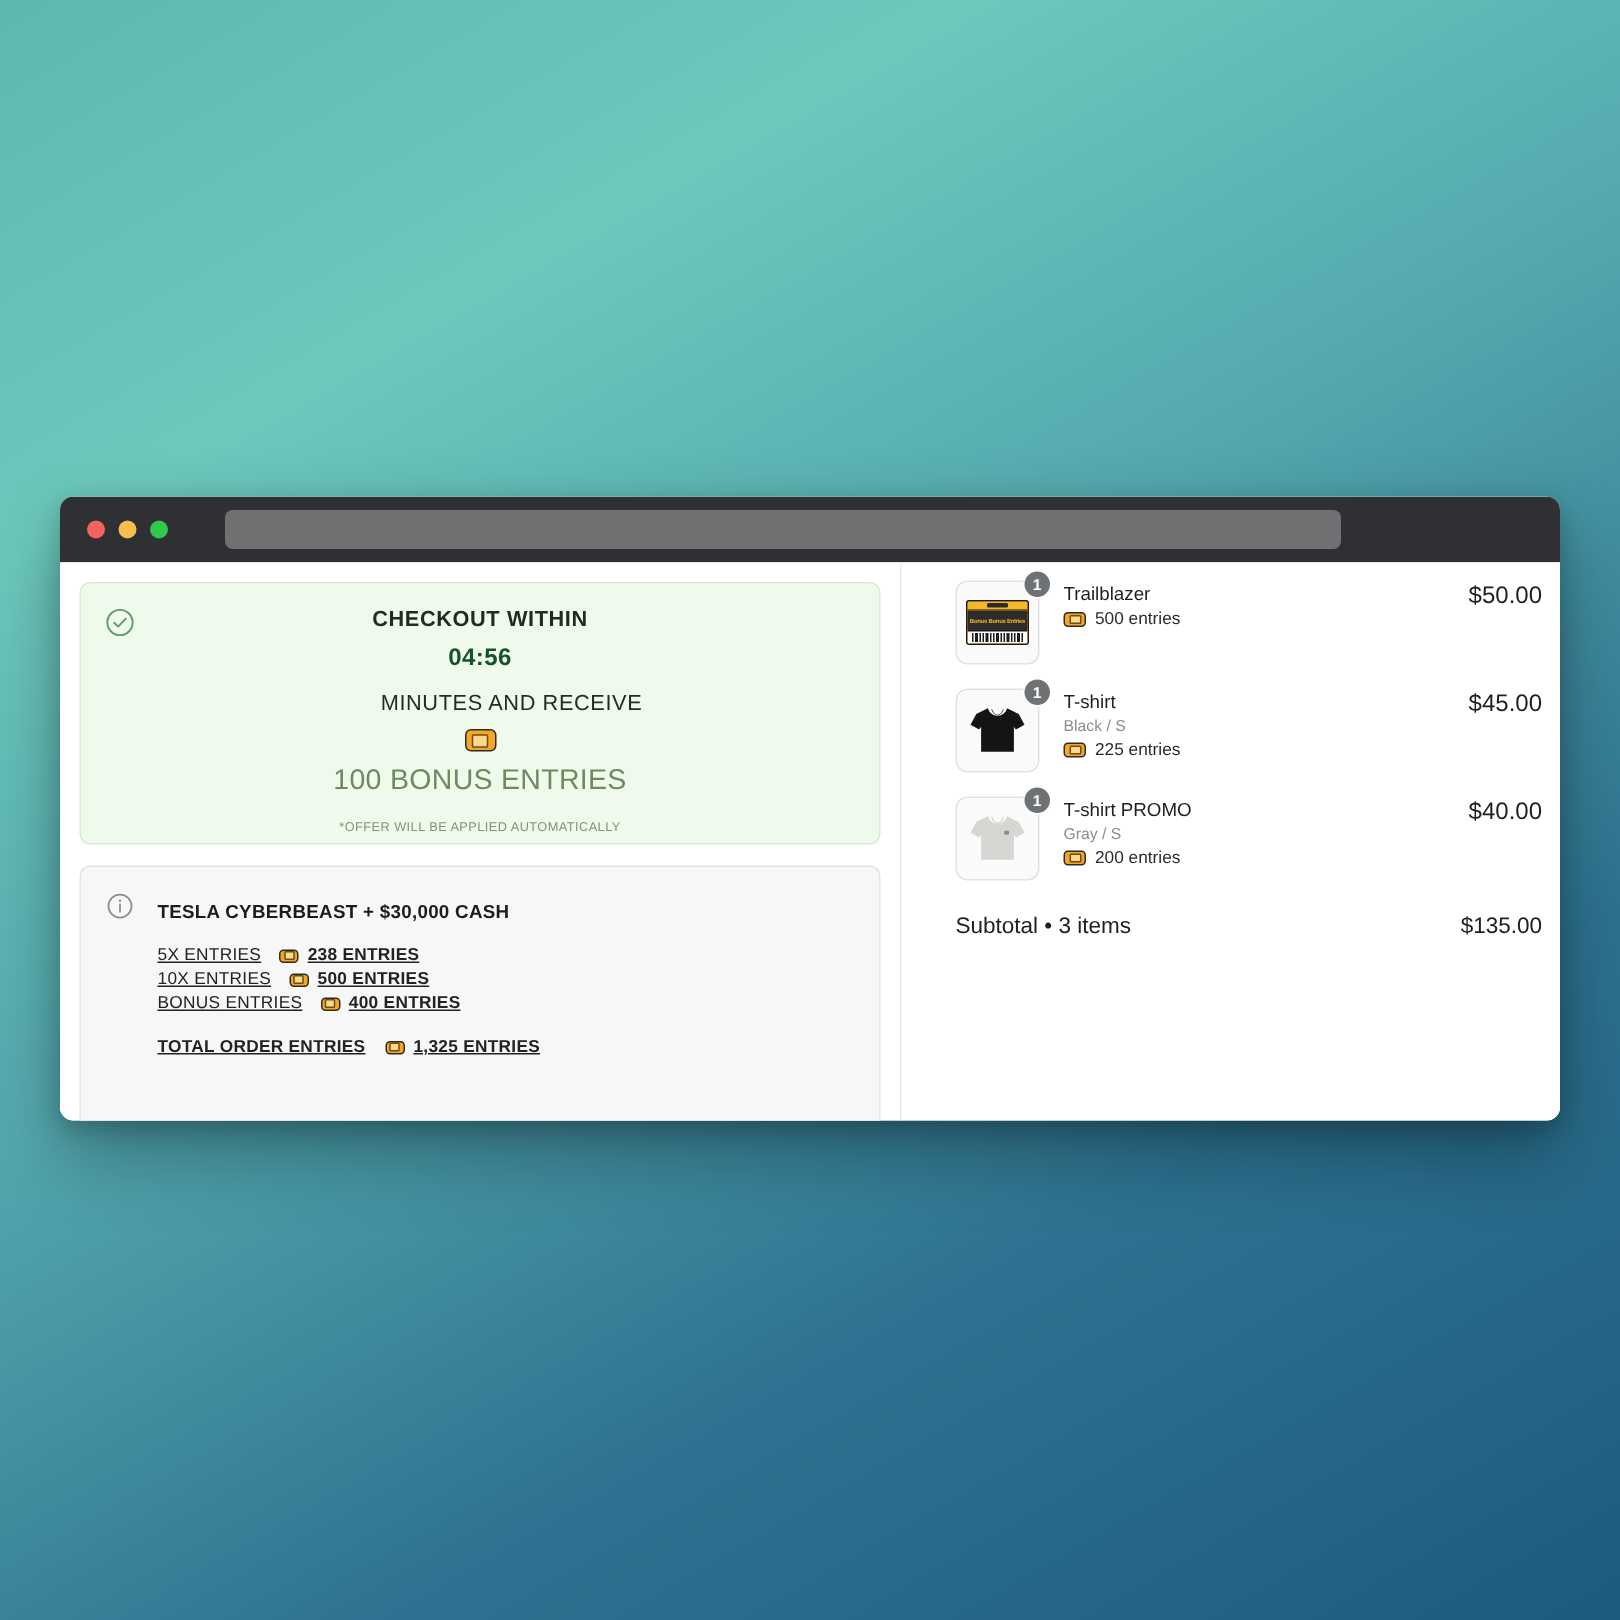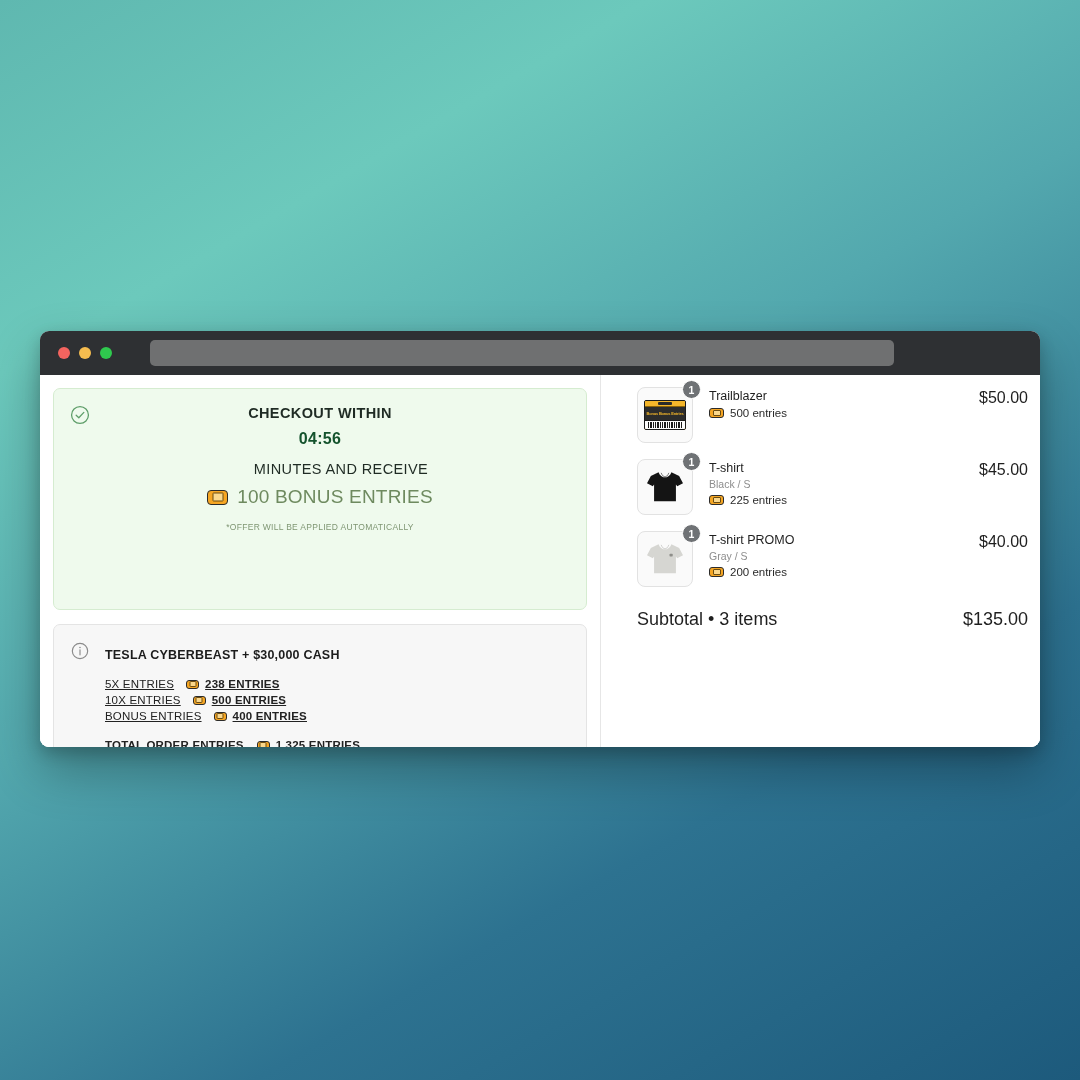--- a/index.html
+++ b/index.html
@@ -56,21 +56,21 @@
     flex: 1;
     padding: 12px 12px 0 36px;
     background: #ffffff;
   }
 
   
   #promo-card {
     background: #effaed;
     border: 1px solid #d5ecd0;
     border-radius: 7px;
-    height: 222px;
+    height: 175px;
     position: relative;
     padding: 16px 0 0 0;
     text-align: center;
   }
   #promo-check {
     position: absolute; left: 15px; top: 15px;
     width: 22px; height: 22px;
   }
   .promo-line1 {
     font-size: 14.5px; font-weight: bold; letter-spacing: .4px;
@@ -81,21 +81,21 @@
     margin-top: 9px; letter-spacing: .3px;
   }
   .promo-line2 {
     font-size: 14.5px; font-weight: normal; letter-spacing: .4px;
     color: #1f2b24; margin-top: 13px; margin-left: 42px;
   }
   .promo-bonus {
     margin-top: 9px;
     font-size: 19px; letter-spacing: .2px;
     color: #6e8a5f;
-    display: flex; align-items: center; justify-content: center; gap: 9px;
+    display: flex; align-items: center; justify-content: center; gap: 9px; flex-direction: column;
   }
   .promo-footnote {
     margin-top: 14px;
     font-size: 8.5px; letter-spacing: .3px; color: #7f9673;
   }
 
   
   .ticket-ico {
     display: inline-block; position: relative;
     background: #f6a623;
@@ -200,21 +200,21 @@
     border-radius: 0 6px 6px 0;
     background: #f4f4f4;
     color: #4c4c4c;
     font-size: 12.5px;
     font-family: "Liberation Sans", sans-serif;
     cursor: pointer;
   }
   #subtotal-row {
     display: flex; justify-content: space-between; align-items: center;
     margin-top: 22px;
-    font-size: 18px; color: #1f1f1f;
+    font-size: 15px; color: #1f1f1f;
   }
 </style>
 </head>
 <body>
 
 <div id="browser-window">
 
   <div id="titlebar">
     <div class="traffic-lights">
       <span class="dot red"></span>

